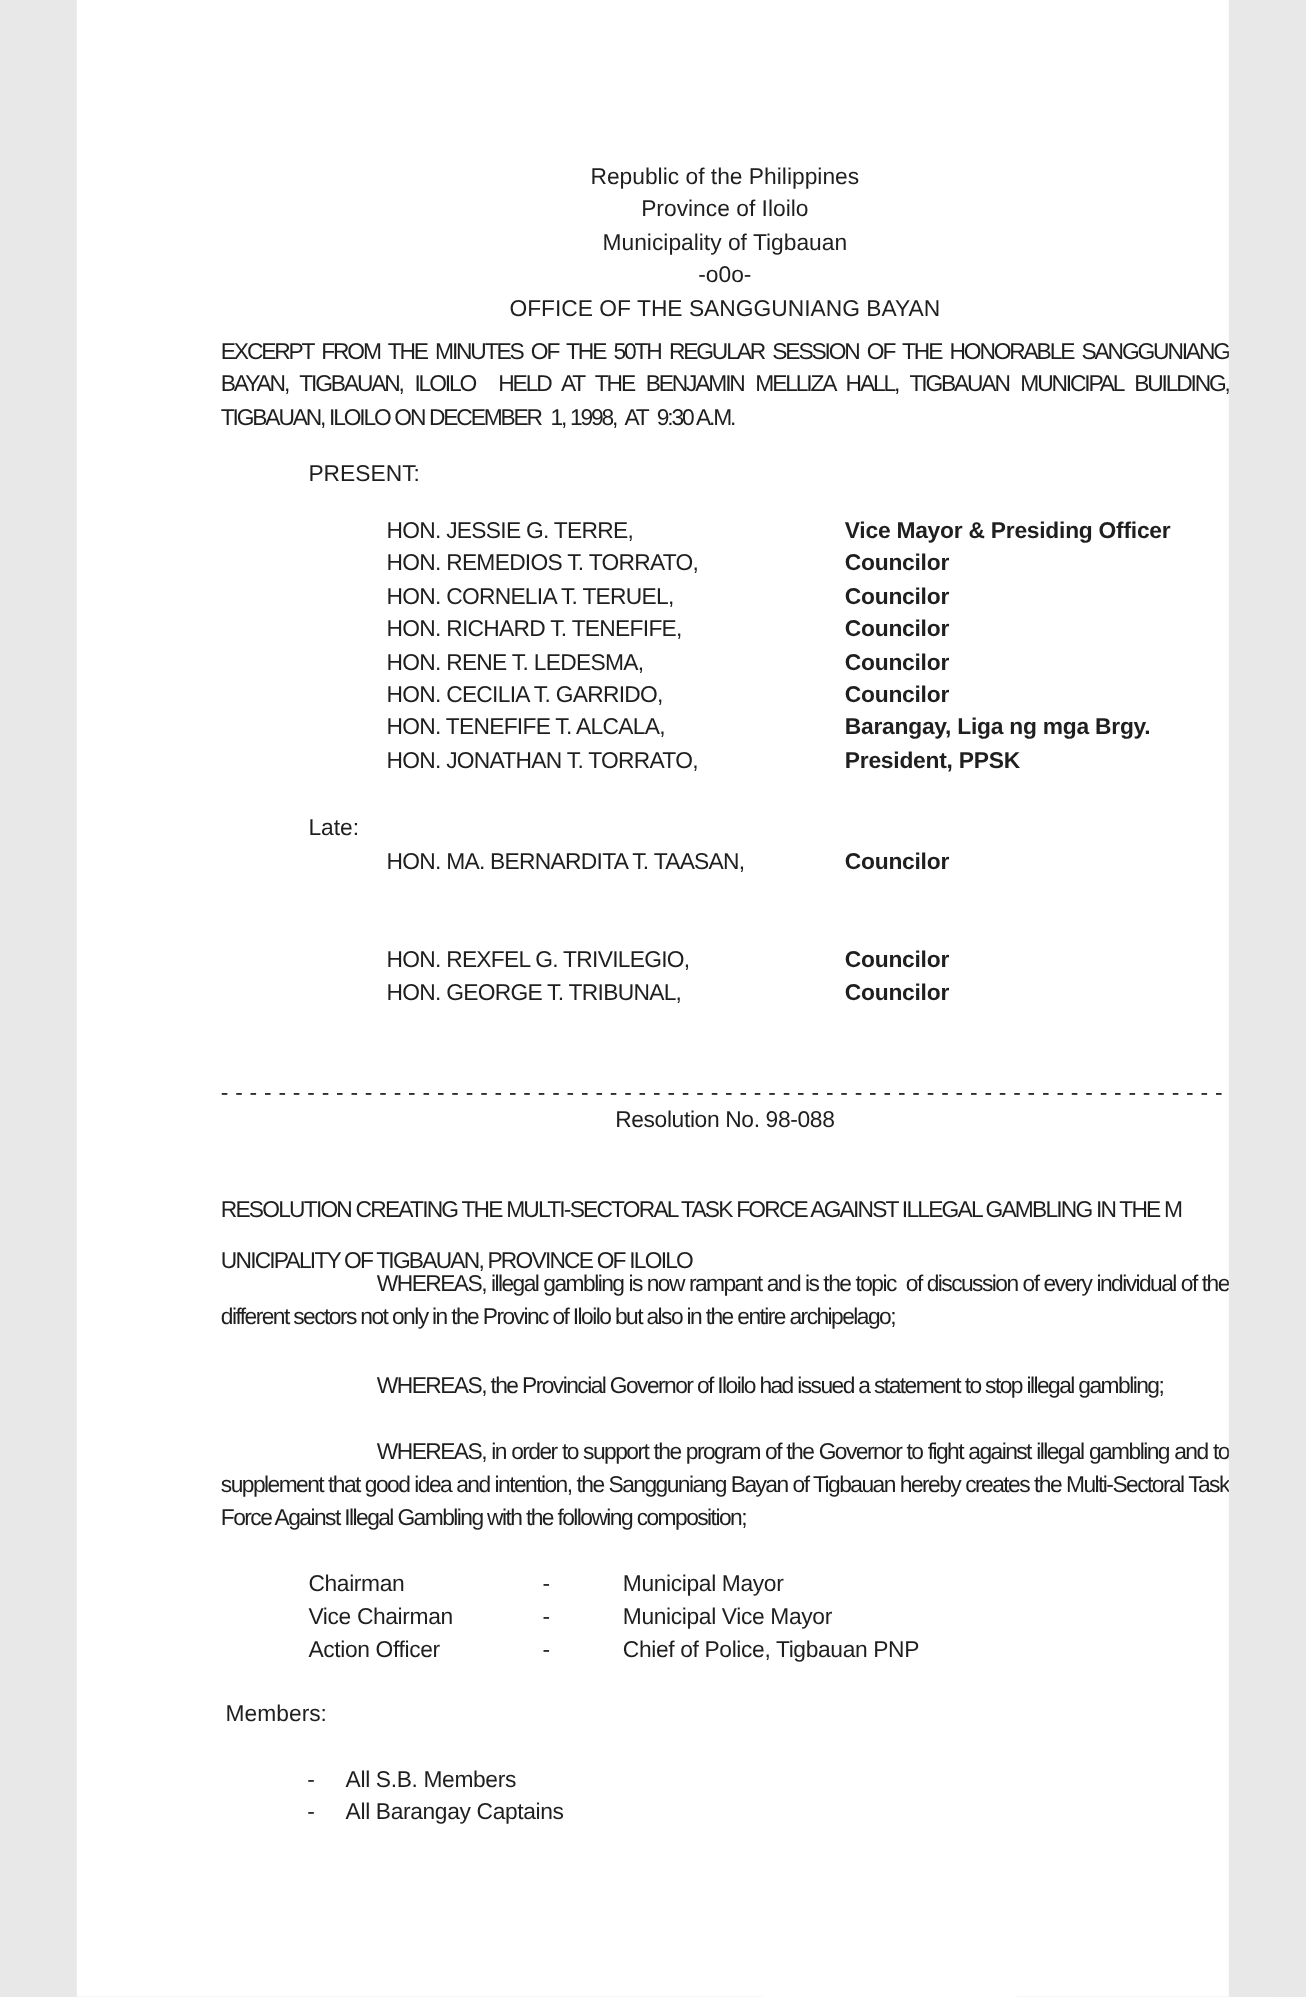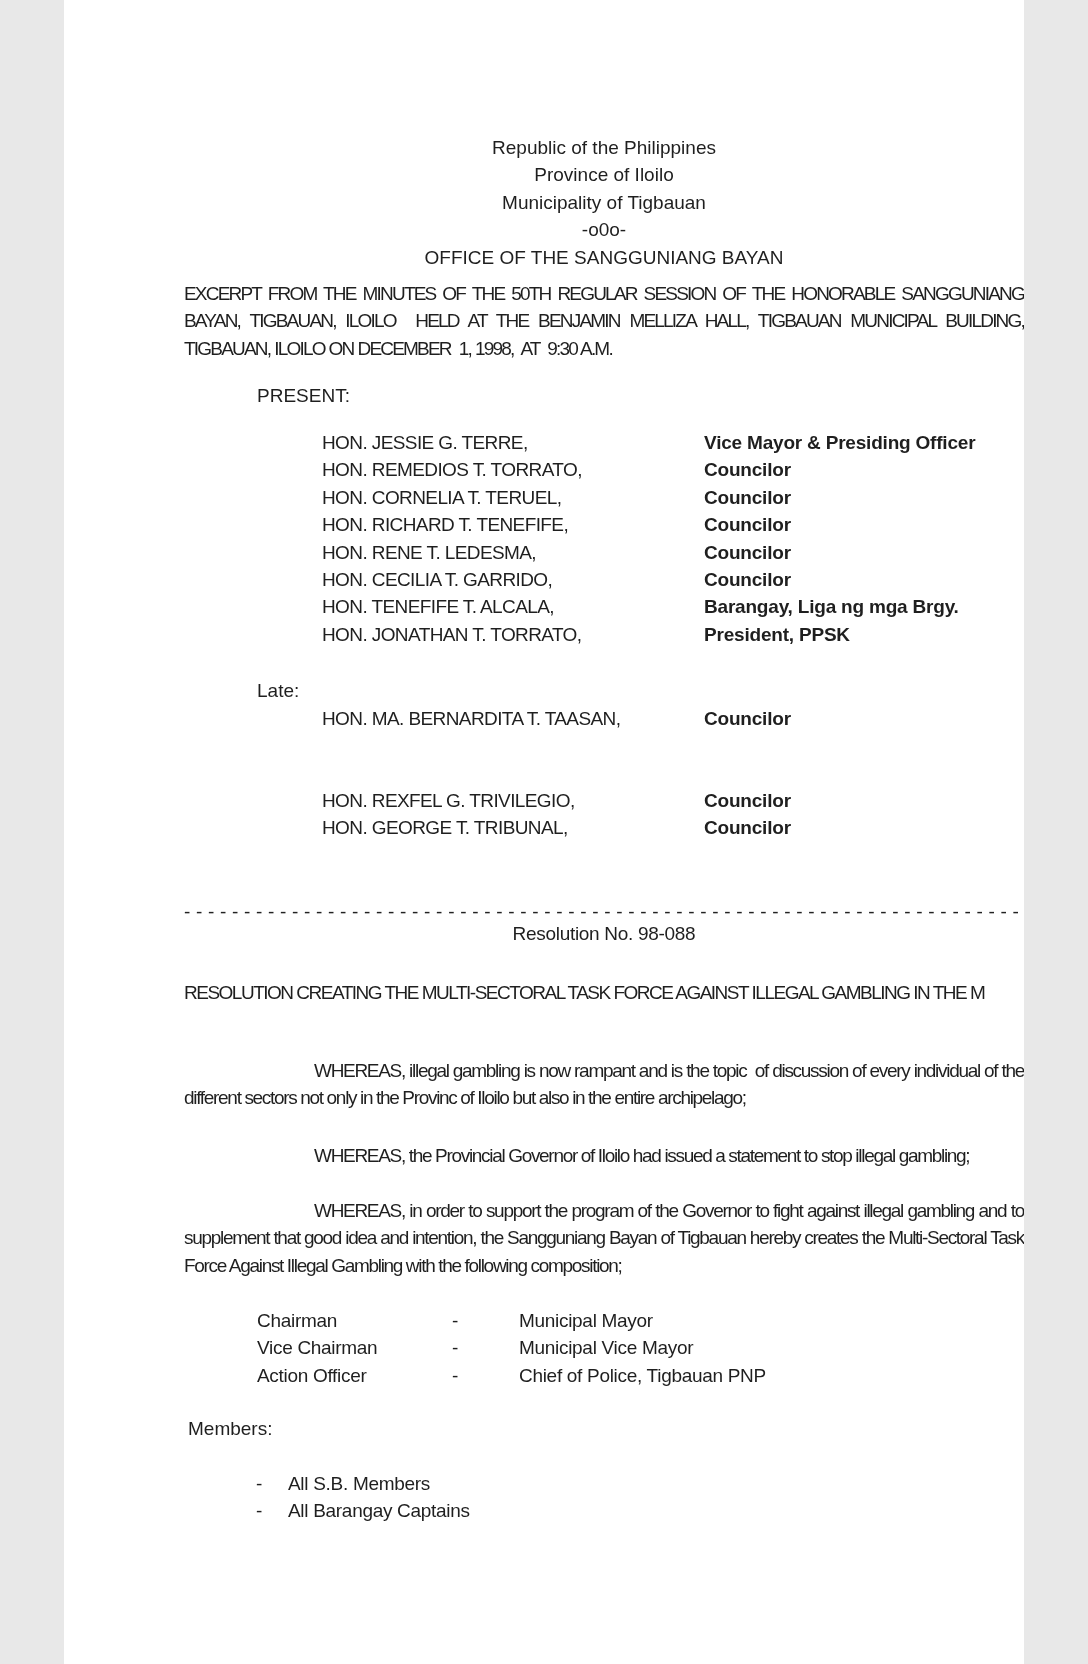--- a/index.html
+++ b/index.html
@@ -36,21 +36,21 @@
 
   .divider {
     white-space: nowrap;
     overflow: hidden;
     letter-spacing: 0.2px;
     color: #222;
   }
 
   .res-no { text-align: center; letter-spacing: -0.3px; }
 
-  .title-line { white-space: nowrap; letter-spacing: -1.5px; }
+  .title-line { white-space: nowrap; letter-spacing: -1.5px; margin-top: 16px; }
 
   .para {
     text-align: justify;
     white-space: pre-wrap;
     text-indent: 130px;
     letter-spacing: -1.3px;
     word-spacing: -0.2px;
   }
 
   .comp-row { position: relative; height: 27.4px; }
@@ -146,20 +146,21 @@
         <span class="att-role">Councilor</span>
       </div>
     </div>
 
   <div class="blk divider" style="top:898px">- - - - - - - - - - - - - - - - - - - - - - - - - - - - - - - - - - - - - - - - - - - - - - - - - - - - - - - - - - - - - - - - - - - - - - - - - - - - - - - - </div>
 
   <div class="blk res-no" style="top:920px">Resolution No. 98-088</div>
 
   <div class="blk" style="top:979px">
     <div class="title-line">RESOLUTION CREATING THE MULTI-SECTORAL TASK FORCE AGAINST ILLEGAL GAMBLING IN THE M</div>
+    <div class="title-line">UNICIPALITY OF TIGBAUAN, PROVINCE OF ILOILO</div>
   </div>
 
   <p class="blk para" style="top:1057px">WHEREAS, illegal gambling is now rampant and is the topic  of discussion of every individual of the different sectors not only in the Provinc of Iloilo but also in the entire archipelago;</p>
 
   <p class="blk para" style="top:1142px">WHEREAS, the Provincial Governor of Iloilo had issued a statement to stop illegal gambling;</p>
 
   <p class="blk para" style="top:1197px">WHEREAS, in order to support the program of the Governor to fight against illegal gambling and to supplement that good idea and intention, the Sangguniang Bayan of Tigbauan hereby creates the Multi-Sectoral Task Force Against Illegal Gambling with the following composition;</p>
 
   <div class="blk" style="top:1307px">
 

